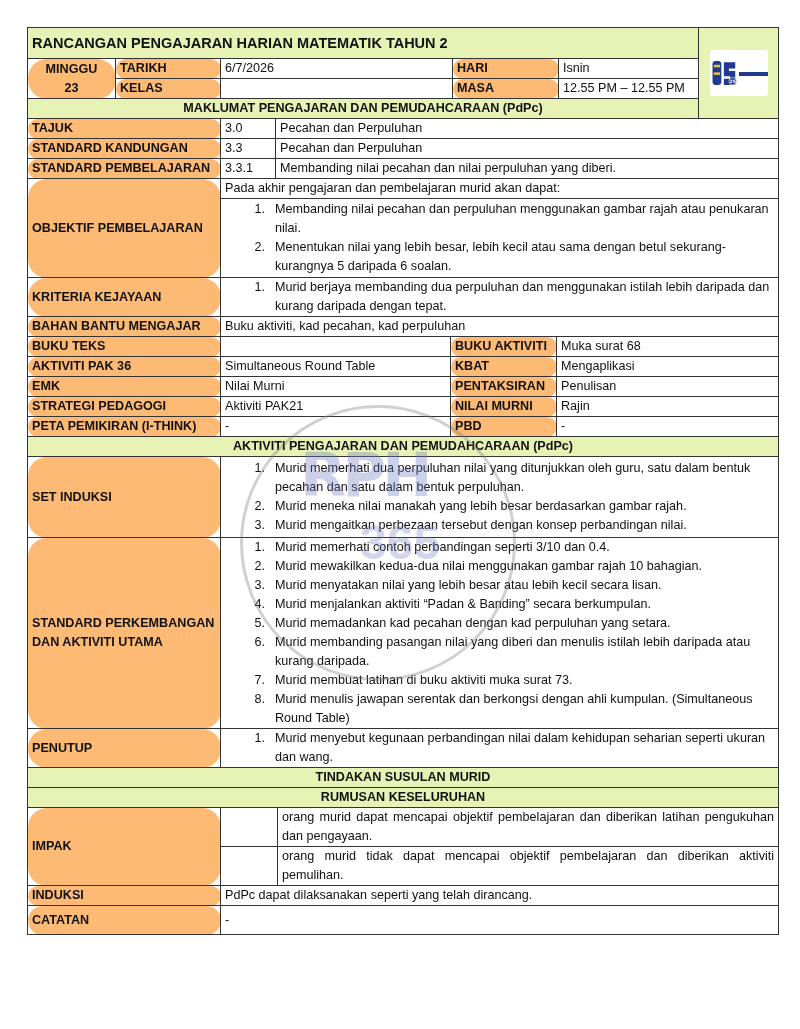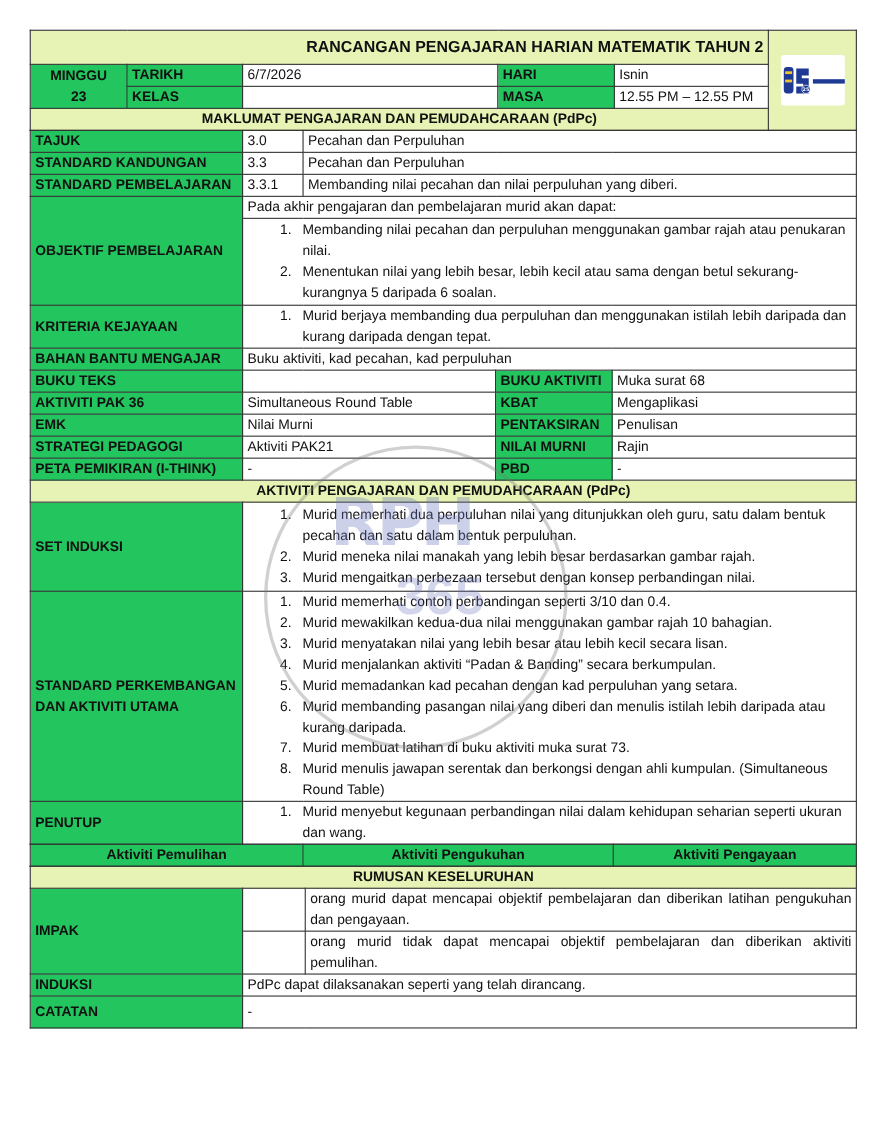--- a/index.html
+++ b/index.html
@@ -1,24 +1,24 @@
 <!DOCTYPE html>
 <html><head>
 <meta charset="utf-8">
 <style>
   html, body { margin: 0; padding: 0; background: #ffffff; }
   body { width: 800px; height: 1029px; position: relative; font-family: "Liberation Sans", "DejaVu Sans", sans-serif; color: #111; overflow: hidden; }
   .sheet { position: absolute; left: 27px; top: 27px; width: 751px; }
   table { border-collapse: collapse; width: 100%; table-layout: fixed; }
   td { border: 1px solid #333; padding: 0 4px; font-size: 12.6px; line-height: 19px; vertical-align: middle; }
   .green { background: #e7f3b4; }
-  .grey { background: #22c55e; }
+  .grey { background: #fdba74; border-radius: 19px; }
   .b { font-weight: bold; }
   .c { text-align: center; }
-  .title { font-size: 14.5px; font-weight: bold; text-align: right; height: 30px; }
+  .title { font-size: 14.5px; font-weight: bold; text-align: left; height: 30px; }
   .sec { font-weight: bold; text-align: center; height: 19px; margin-top: 25px; }
   .lbl { font-weight: bold; margin-top: 24px; }
   ol { margin: 0; padding: 0; list-style: none; }
   ol li { display: flex; }
   ol li .num { width: 50px; text-align: right; padding-right: 10px; flex: 0 0 auto; box-sizing: border-box; }
   ol li .txt { flex: 1; }
   .logo-cell { text-align: center; vertical-align: middle; padding: 0; background: #e7f3b4; }
   .logo { width: 58px; height: 46px; margin: 12px auto; background: #fff; border-radius: 3px; display: flex; flex-direction: row; align-items: center; justify-content: center; }
   .watermark { position: absolute; left: 240px; top: 405px; width: 270px; height: 270px; border-radius: 50%; border: 3px solid rgba(120,120,120,0.35); pointer-events: none; }
   .wm-text { position: absolute; left: 300px; top: 440px; font-size: 60px; font-weight: bold; color: rgba(110,120,190,0.35); pointer-events: none; font-family: "DejaVu Sans", sans-serif; letter-spacing: -4px; }
@@ -243,24 +243,22 @@
   </tbody>
     </table>
 
   <table style="margin-top:-1px">
     <colgroup>
       <col style="width:248px">
         <col style="width:282px">
         <col style="width:221px">
     </colgroup>
     <tbody>
-    <tr>
-      <td class="grey b c">Aktiviti Pemulihan</td>
-      <td class="grey b c">Aktiviti Pengukuhan</td>
-      <td class="grey b c">Aktiviti Pengayaan</td>
+        <tr>
+      <td colspan="3" class="green sec">TINDAKAN SUSULAN MURID</td>
     </tr>
   </tbody>
     </table>
 
   <table style="margin-top:-1px">
     <colgroup>
       <col style="width:193px">
         <col style="width:57px">
         <col style="width:501px">
     </colgroup>

